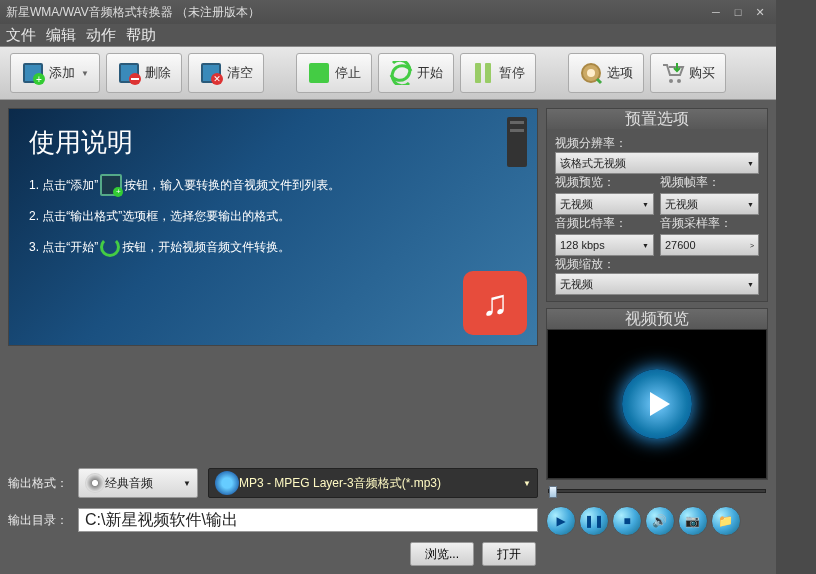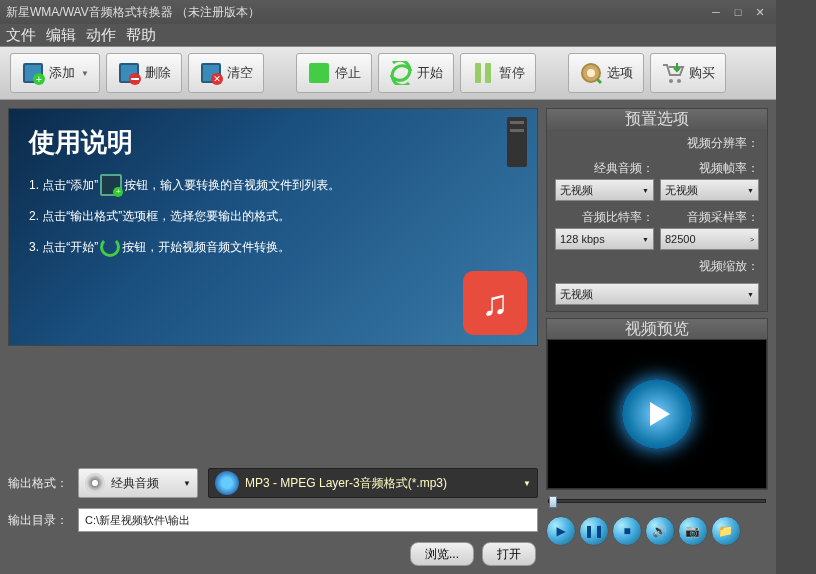--- a/index.html
+++ b/index.html
@@ -11,44 +11,44 @@
 .menubar { height: 22px; background: #555; display: flex; align-items: center; padding: 0 6px; color: #e8e8e8; font-size: 15px; gap: 10px; }
 .menubar span { cursor: pointer; }
 .toolbar { height: 54px; background: linear-gradient(#e8e8e8, #c8c8c8); display: flex; align-items: center; padding: 0 10px; gap: 6px; border-top: 1px solid #888; border-bottom: 1px solid #999; }
 .tbtn { height: 40px; background: linear-gradient(#fafafa, #dedede); border: 1px solid #aaa; border-radius: 3px; display: flex; align-items: center; padding: 0 10px; gap: 4px; cursor: pointer; font-size: 13px; color: #333; }
 .tbtn .icn { width: 24px; height: 24px; display: flex; align-items: center; justify-content: center; }
 .ddarrow { font-size: 8px; color: #666; margin-left: 2px; }
 .tgap { width: 20px; }
 .content { flex: 1; display: flex; padding: 8px; gap: 8px; background: #5c5c5c; }
 .left { flex: 1; display: flex; flex-direction: column; gap: 10px; }
 .banner { height: 238px; background: linear-gradient(135deg, #0b2a4a 0%, #1a5080 40%, #3a7aa8 100%); border: 1px solid #444; position: relative; padding: 16px 20px; color: #fff; overflow: hidden; }
-.banner h2 { font-size: 26px; font-weight: bold; margin-bottom: 14px; }
+.banner h2 { font-size: 26px; font-weight: normal; margin-bottom: 14px; }
 .banner ol { list-style: none; }
 .banner li { font-size: 12px; margin: 12px 0; display: flex; align-items: center; gap: 2px; }
 .film-icon { display: inline-block; width: 22px; height: 22px; background: #1b3a4a; border: 2px solid #5a8; border-radius: 2px; position: relative; vertical-align: middle; }
 .film-icon::after { content: "+"; position: absolute; bottom: -3px; right: -3px; width: 10px; height: 10px; background: #3c3; border-radius: 50%; color: #fff; font-size: 8px; line-height: 10px; text-align: center; }
 .refresh-icon { display: inline-block; width: 20px; height: 20px; border: 3px solid #4c4; border-radius: 50%; border-top-color: transparent; vertical-align: middle; }
 .music-badge { position: absolute; right: 10px; bottom: 10px; width: 64px; height: 64px; background: #e74c3c; border-radius: 10px; display: flex; align-items: center; justify-content: center; color: #fff; font-size: 36px; }
 .banner-filmstrip { position: absolute; top: 8px; right: 10px; width: 20px; height: 50px; background: #333; border-radius: 2px; }
 .banner-filmstrip::before, .banner-filmstrip::after { content: ""; position: absolute; left: 3px; width: 14px; height: 3px; background: #666; }
 .banner-filmstrip::before { top: 4px; } .banner-filmstrip::after { top: 12px; }
 .formrow { display: flex; align-items: center; gap: 10px; color: #e8e8e8; font-size: 12px; }
 .formrow > label { width: 60px; text-align: right; }
-.select-box { height: 30px; background: linear-gradient(#f4f4f4, #d8d8d8); border: 1px solid #999; border-radius: 2px; display: flex; align-items: center; padding: 0 6px; gap: 6px; font-size: 12px; color: #222; cursor: pointer; }
+.select-box { height: 30px; background: linear-gradient(#f4f4f4, #d8d8d8); border: 1px solid #999; border-radius: 2px; display: flex; align-items: center; padding: 0 6px; font-size: 12px; color: #222; cursor: pointer; }
 .select-box.dark { background: #333; color: #fef9c3; border-color: #222; }
 .cd-icon { width: 20px; height: 20px; border-radius: 50%; background: radial-gradient(circle, #fff 20%, #888 22%, #ddd 60%, #aaa 100%); }
 .fmt-icon { width: 24px; height: 24px; border-radius: 50%; background: radial-gradient(circle, #6cf 30%, #038 100%); }
 .select-box .dd { margin-left: auto; font-size: 8px; }
-.pathbox { flex: 1; height: 24px; background: #fff; border: 1px solid #999; padding: 0 6px; font-size: 11px; color: #222; display: flex; align-items: center; }
-.btn-sm { height: 24px; padding: 0 14px; background: linear-gradient(#f0f0f0, #d0d0d0); border: 1px solid #999; border-radius: 8px; font-size: 12px; cursor: pointer; }
+.pathbox { flex: 1; height: 24px; background: #fff; border: 1px solid #999; padding: 0 6px; font-size: 16px; color: #222; display: flex; align-items: center; }
+.btn-sm { height: 24px; padding: 0 14px; background: linear-gradient(#f0f0f0, #d0d0d0); border: 1px solid #999; border-radius: 2px; font-size: 12px; cursor: pointer; }
 .btnrow { display: flex; justify-content: flex-end; gap: 8px; padding-right: 2px; }
 .right { width: 222px; display: flex; flex-direction: column; gap: 6px; }
 .panel { border: 1px solid #444; background: #555; }
 .panel-title { height: 20px; background: linear-gradient(#6a6a6a, #585858); color: #ddd; font-size: 16px; text-align: center; line-height: 20px; }
-.panel-body { padding: 6px 8px; display: flex; flex-direction: column; gap: 8px; color: #e0e0e0; font-size: 12px; text-align: right; }
+.panel-body { padding: 6px 8px; display: flex; flex-direction: column; gap: 0; color: #e0e0e0; font-size: 12px; }
 .opt-row { display: flex; gap: 6px; }
 .opt-col { flex: 1; display: flex; flex-direction: column; gap: 2px; }
 .opt-select { height: 22px; background: linear-gradient(#eee, #ccc); border: 1px solid #888; color: #222; font-size: 11px; padding: 0 4px; display: flex; align-items: center; cursor: pointer; }
 .opt-select .dd { margin-left: auto; font-size: 7px; }
 .preview { width: 100%; height: 150px; background: #000; border: 1px solid #333; display: flex; align-items: center; justify-content: center; }
 .play-big { width: 70px; height: 70px; border-radius: 50%; background: radial-gradient(circle, #7cf 0%, #17a 60%, #048 100%); display: flex; align-items: center; justify-content: center; box-shadow: 0 0 20px #3af; cursor: pointer; }
 .play-big::after { content: ""; border-left: 20px solid #fff; border-top: 12px solid transparent; border-bottom: 12px solid transparent; margin-left: 5px; }
 .slider { height: 10px; display: flex; align-items: center; padding: 0 2px; }
 .slider-track { flex: 1; height: 4px; background: #3a3a3a; border: 1px solid #222; position: relative; }
 .slider-thumb { position: absolute; left: 0; top: -4px; width: 8px; height: 12px; background: linear-gradient(#e8f4ff, #a8c8e0); border: 1px solid #678; }
@@ -211,23 +211,27 @@
         <button class="btn-sm">浏览...</button>
         <button class="btn-sm">打开</button>
       </div>
     </div>
 
     <div class="right">
       <div class="panel">
         <div class="panel-title">预置选项</div>
         <div class="panel-body">
           <div>视频分辨率：</div>
+          <div class="opt-select">
+              <span>该格式无视频</span>
+              <span class="dd">▼</span>
+            </div>
           <div class="opt-row">
             <div class="opt-col">
-              <div>经典音频：</div>
+              <div>视频预览：</div>
               <div class="opt-select">
                   <span>无视频</span>
                   <span class="dd">▼</span>
                 </div>
             </div>
             <div class="opt-col">
               <div>视频帧率：</div>
               <div class="opt-select">
                   <span>无视频</span>
                   <span class="dd">▼</span>
@@ -238,21 +242,21 @@
             <div class="opt-col">
               <div>音频比特率：</div>
               <div class="opt-select">
                   <span>128 kbps</span>
                   <span class="dd">▼</span>
                 </div>
             </div>
             <div class="opt-col">
               <div>音频采样率：</div>
               <div class="opt-select">
-                  <span>82500</span>
+                  <span>27600</span>
                   <span class="dd">&gt;</span>
                 </div>
             </div>
           </div>
           <div>视频缩放：</div>
           <div class="opt-select">
               <span>无视频</span>
               <span class="dd">▼</span>
             </div>
         </div>

